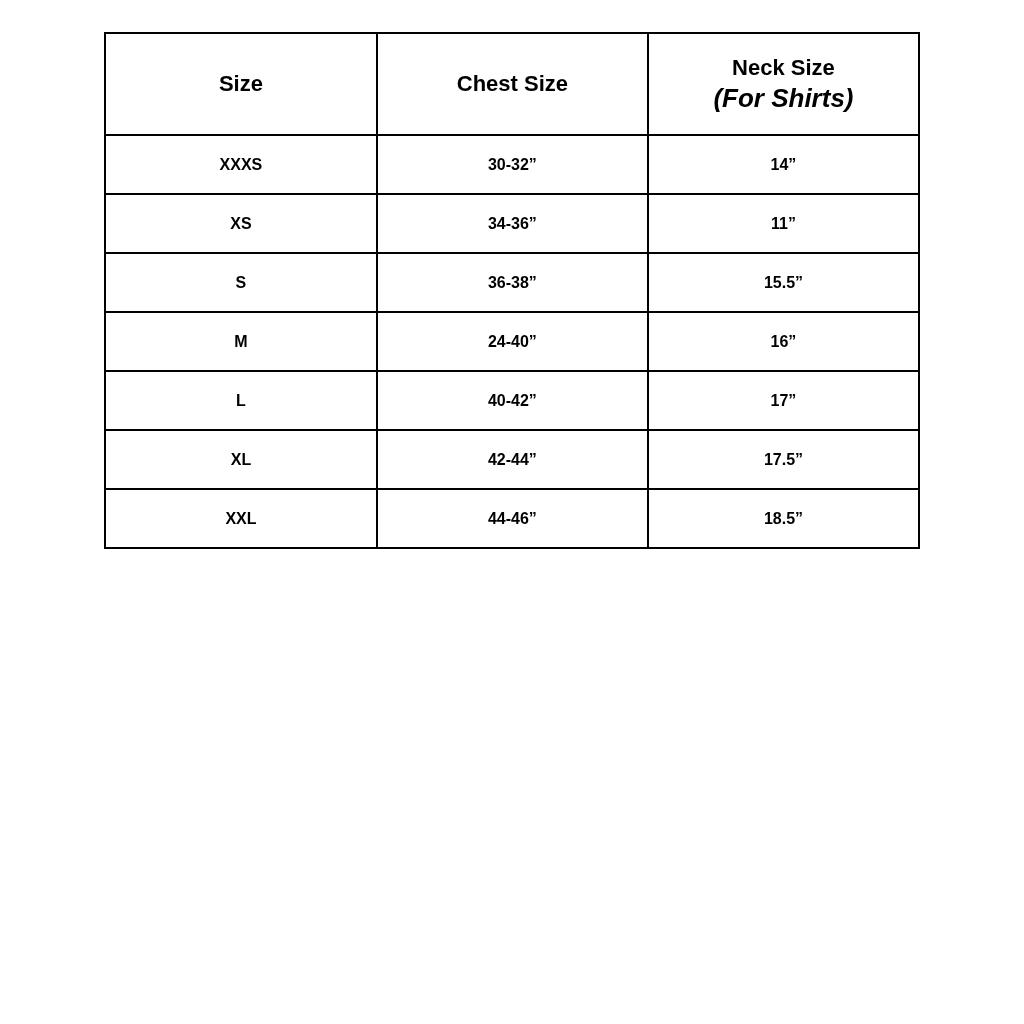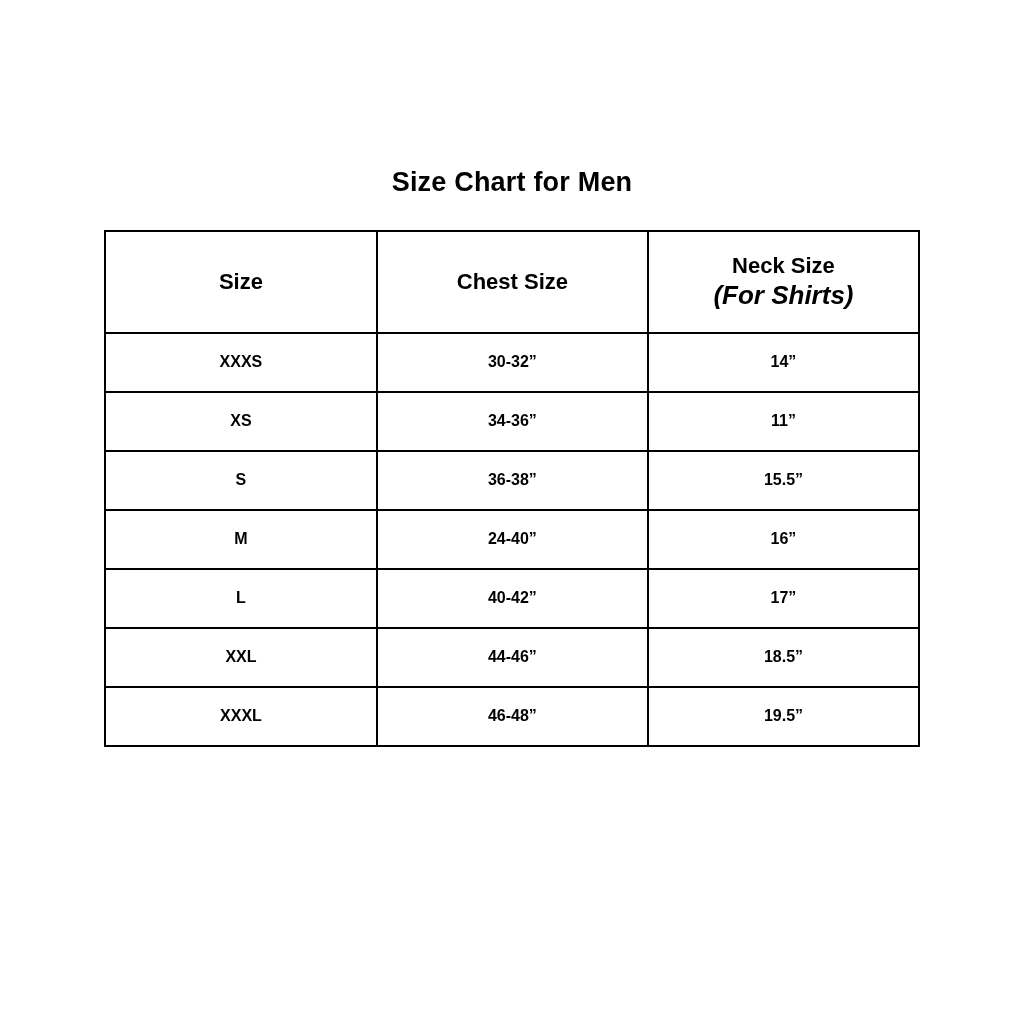--- a/index.html
+++ b/index.html
@@ -67,21 +67,20 @@
     height: 53px;
     font-size: 16px;
     padding: 2px 6px;
   }
 </style>
 </head>
 <body>
 
 <div class="page">
 
-  <div class="chart-title">Size Chart for Men</div>
 
   <div class="table-wrap">
     <table class="size-table">
       <colgroup>
         <col class="c1">
         <col class="c2">
         <col class="c3">
       </colgroup>
       <thead>
         <tr>
@@ -117,26 +116,26 @@
           <td>M</td>
           <td>24-40”</td>
           <td>16”</td>
         </tr>
         <tr>
           <td>L</td>
           <td>40-42”</td>
           <td>17”</td>
         </tr>
         <tr>
+          <td>XL</td>
+          <td>42-44”</td>
+          <td>17.5”</td>
+        </tr>
+        <tr>
           <td>XXL</td>
           <td>44-46”</td>
           <td>18.5”</td>
-        </tr>
-        <tr>
-          <td>XXXL</td>
-          <td>46-48”</td>
-          <td>19.5”</td>
         </tr>
       </tbody>
     </table>
   </div>
 
 </div>
 
 </body></html>

